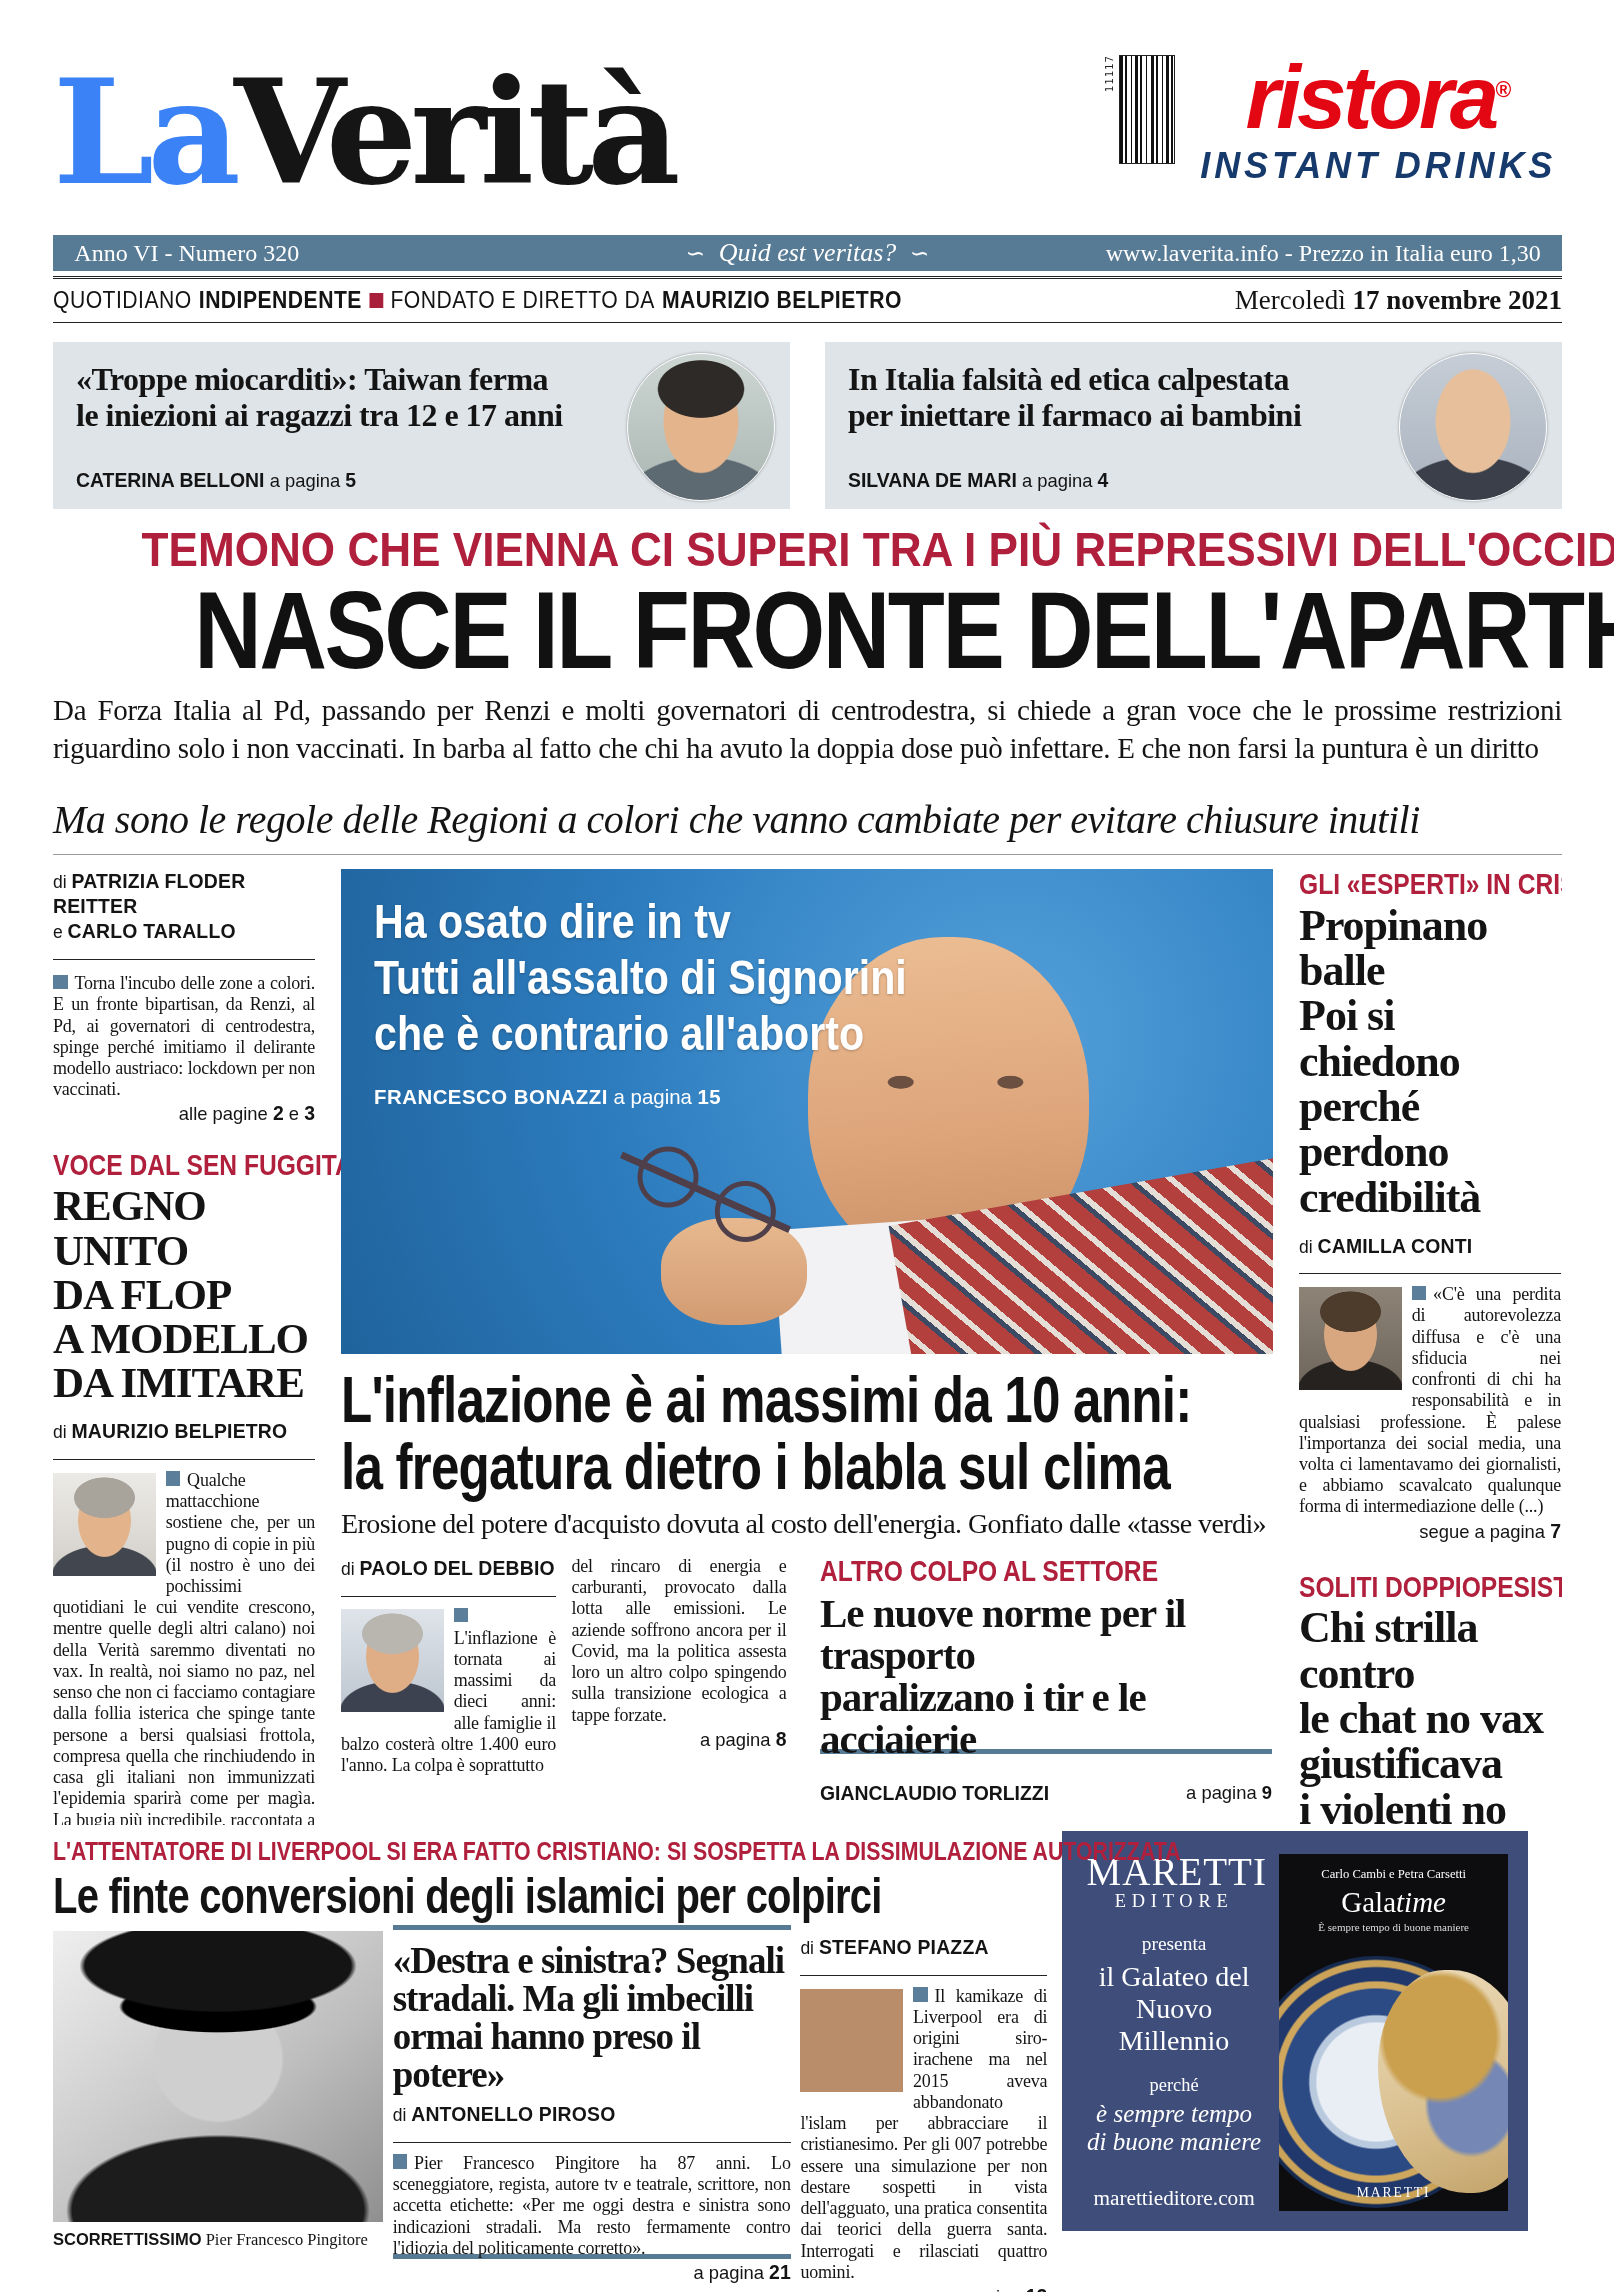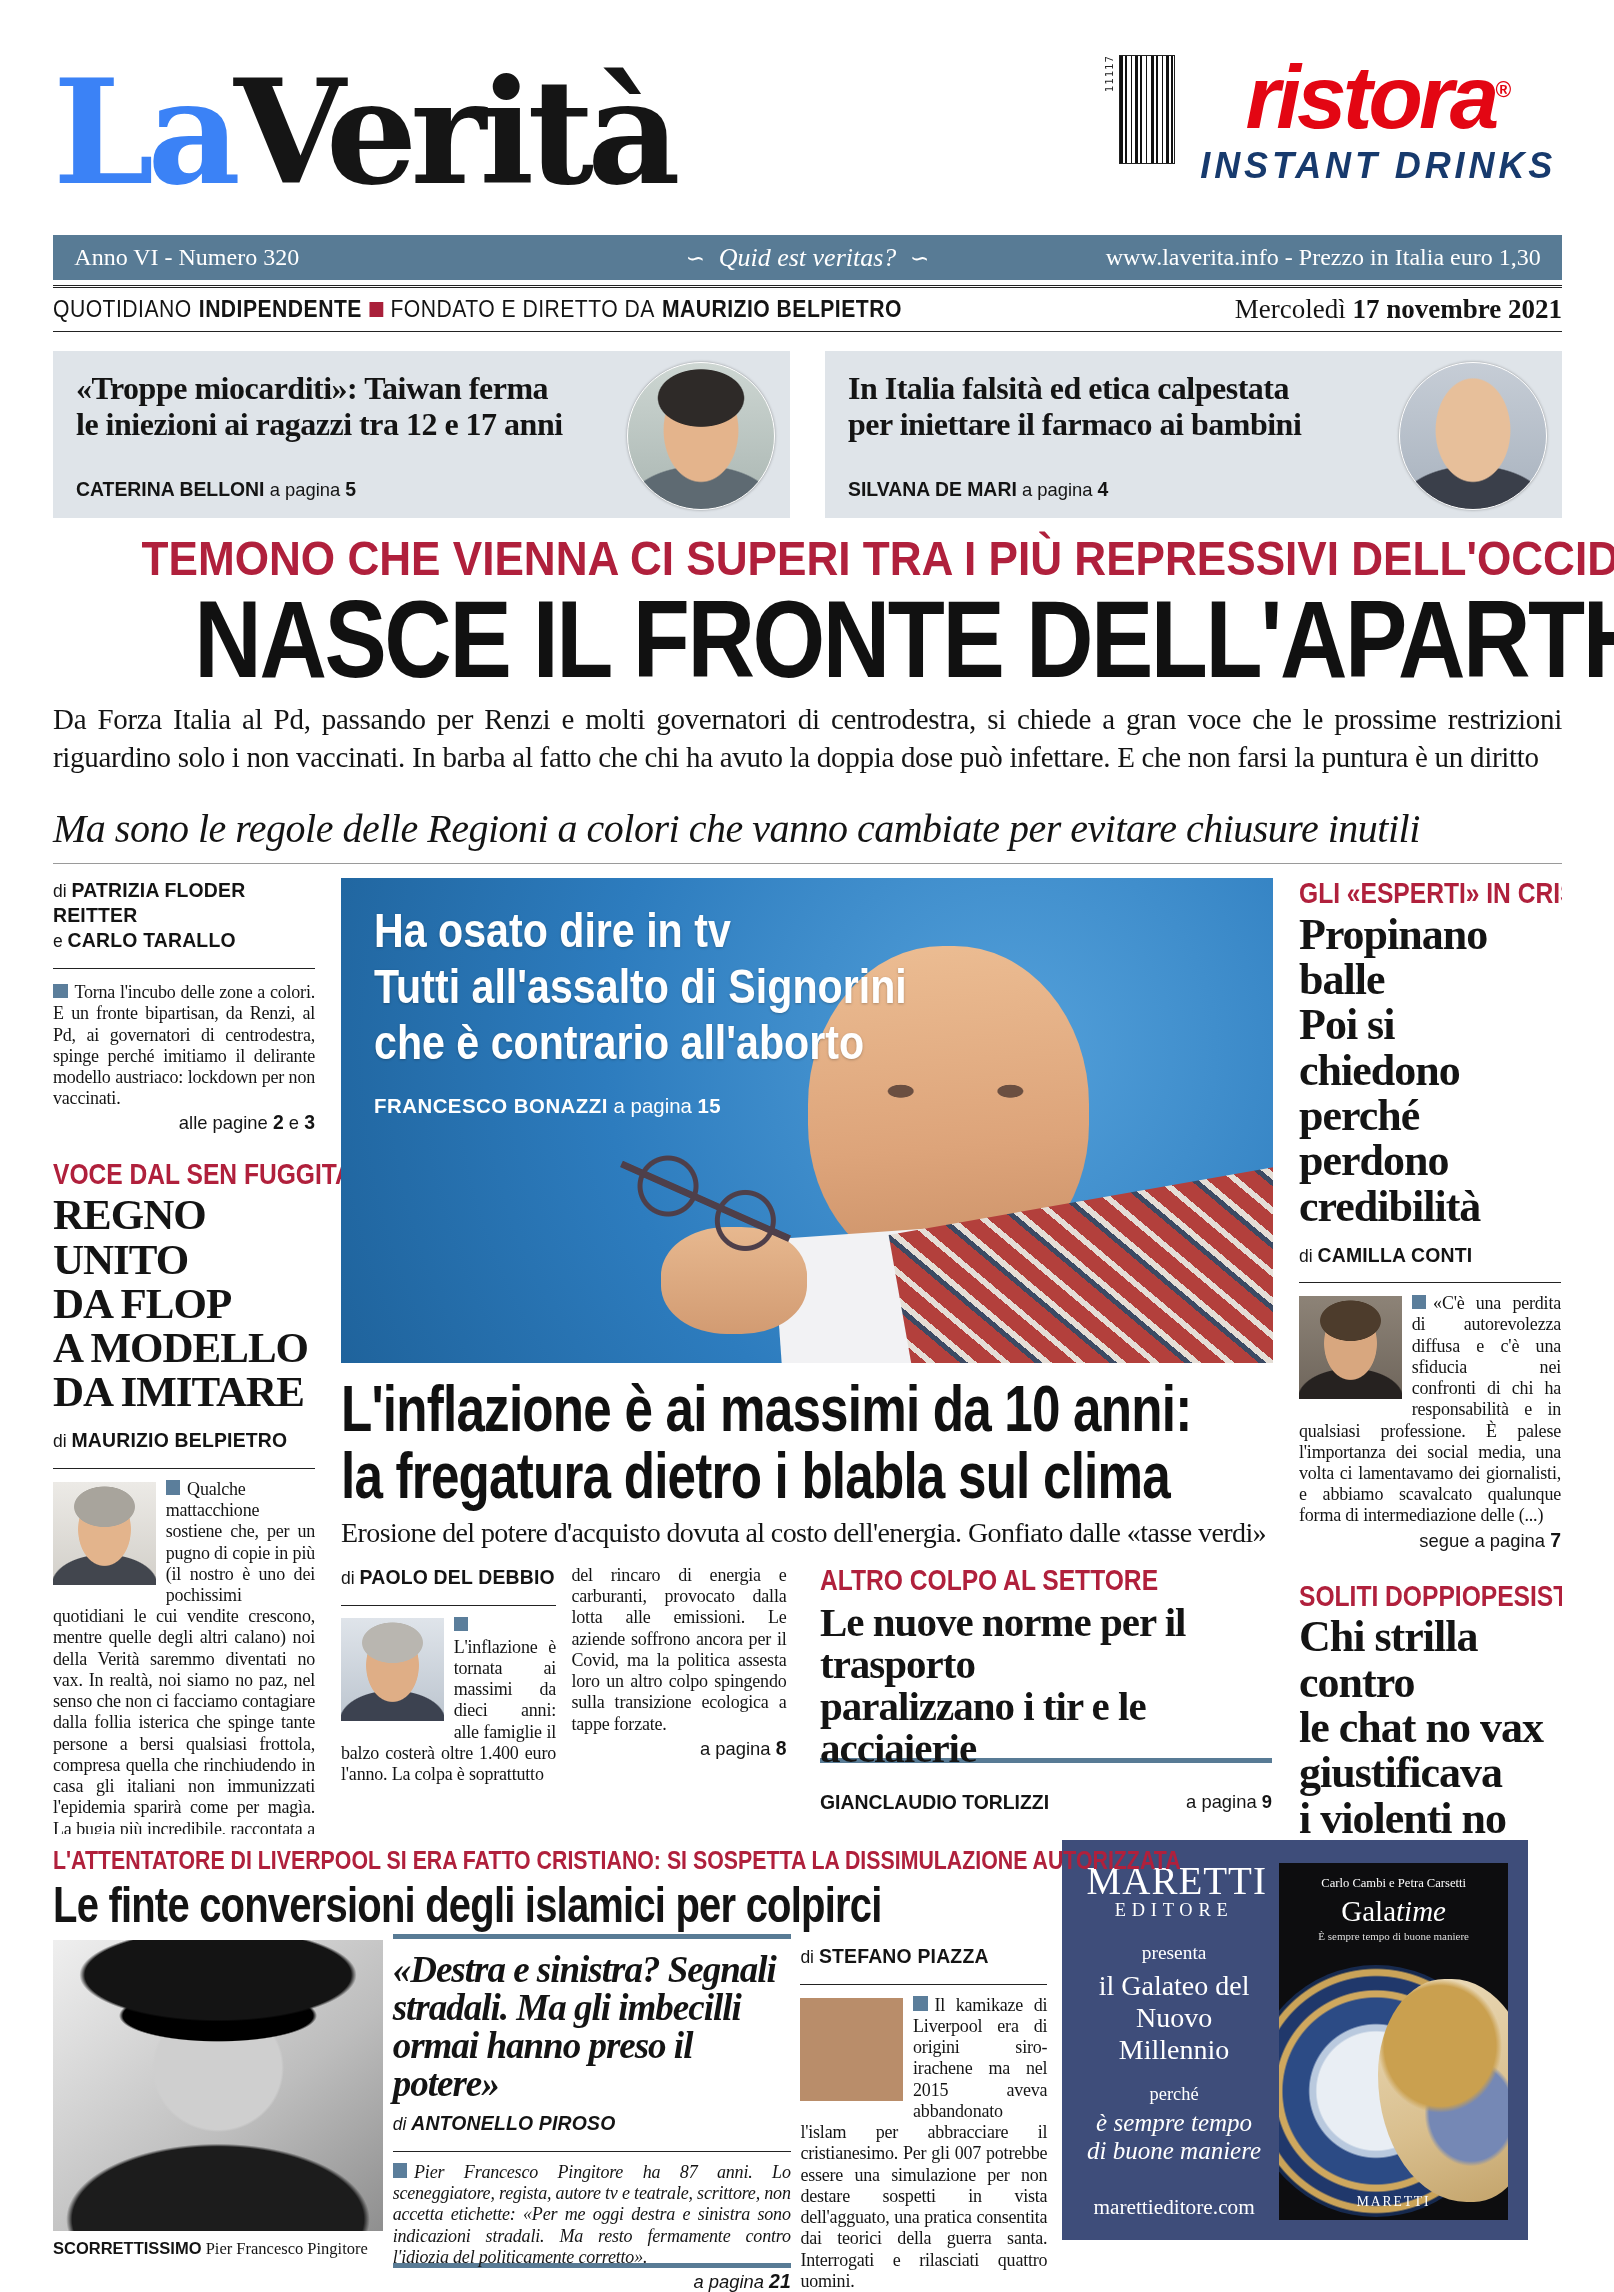--- a/index.html
+++ b/index.html
@@ -23,21 +23,21 @@
         transform:rotate(180deg);letter-spacing:1px;color:#222;}
   .barcode{width:56px;height:109px;border:1px solid #222;box-sizing:border-box;
         background:repeating-linear-gradient(90deg,#111 0 2.9px,#fff 2.9px 4.9px,#111 4.9px 6.8px,#fff 6.8px 10.7px,#111 10.7px 11.6px,#fff 11.6px 15.5px);}
   .ristora{ text-align:center;padding-right:5.8px;}
   .ristora-name{font-family:"Liberation Sans",sans-serif;font-weight:bold;font-style:italic;
         font-size:89px;line-height:.95;color:#e30613;letter-spacing:-3.9px;}
   .ristora-reg{font-size:21.3px;vertical-align:super;letter-spacing:0;}
   .ristora-tag{font-family:"Liberation Sans",sans-serif;font-weight:bold;font-style:italic;
         font-size:36px;color:#173a6d;letter-spacing:3.9px;margin-top:5.8px;}
   
-  .strip{background:#587b95;color:#fff;height:45px;display:flex;align-items:center;
+  .strip{background:#587b95;color:#fff;height:36px;display:flex;align-items:center;
         padding:0 21.3px;font-size:24px;}
   .strip .issue{letter-spacing:0;}
   .strip .motto{position:absolute;left:0;right:0;text-align:center;font-style:italic;font-size:26px;}
   .strip{position:relative;}
   .strip .webprice{margin-left:auto;font-size:24px;}
   .swirl{font-style:normal;padding:0 13.6px;font-size:23px;}
   
   .folio{border-top:3.9px double #222;border-bottom:1.5px solid #222;margin-top:4.9px;
         display:flex;align-items:center;height:43px;}
   .folio-left{font-family:"Liberation Sans",sans-serif;font-size:23px;letter-spacing:0.5px;
@@ -125,21 +125,21 @@
   .pingitore .photo{width:330px;height:291px;
       background:
         radial-gradient(42% 16% at 50% 12%, #141414 0 96%, transparent), 
         radial-gradient(30% 9% at 50% 26%, #000 0 96%, transparent),     
         radial-gradient(20% 22% at 50% 44%, #cfcfcf 0 96%, transparent), 
         linear-gradient(transparent 47%, rgba(20,20,20,.0) 47%),
         radial-gradient(46% 26% at 50% 96%, #1c1c1c 0 96%, transparent), 
         linear-gradient(140deg,#efefef,#bdbdbd 60%,#8f8f8f);}
   .caption{font-size:16.5px;margin-top:7.8px;}
   .caption b{font-family:"Liberation Sans",sans-serif;font-size:16.5px;}
-  .piroso{border-top:5.8px solid #587b95;border-bottom:5.8px solid #587b95;padding:9.7px 0 5.8px 0;box-sizing:border-box;height:334px;font-style:italic;}
+  .piroso{border-top:5.8px solid #587b95;border-bottom:5.8px solid #587b95;padding:9.7px 0 5.8px 0;box-sizing:border-box;height:334px;}
   .piroso .serifhead{font-size:37px;}
   .piazza-col{padding-top:9.7px;}
   
   .ad{background:#3e4d7a;color:#fff;height:400px;box-sizing:border-box;padding:23px 19.4px 19.4px 25px;
       display:flex;gap:17.5px;margin-top:-5.8px;width:466px;}
   .ad-left{width:175px;text-align:center;display:flex;flex-direction:column;}
   .ad-pub{font-size:39px;letter-spacing:1px;line-height:.9;}
   .ad-pub2{font-size:18.4px;letter-spacing:5.8px;margin-top:1.9px;}
   .ad-presenta{font-size:19.4px;margin-top:21.3px;}
   .ad-title{font-size:28px;line-height:1.15;margin-top:5.8px;}

